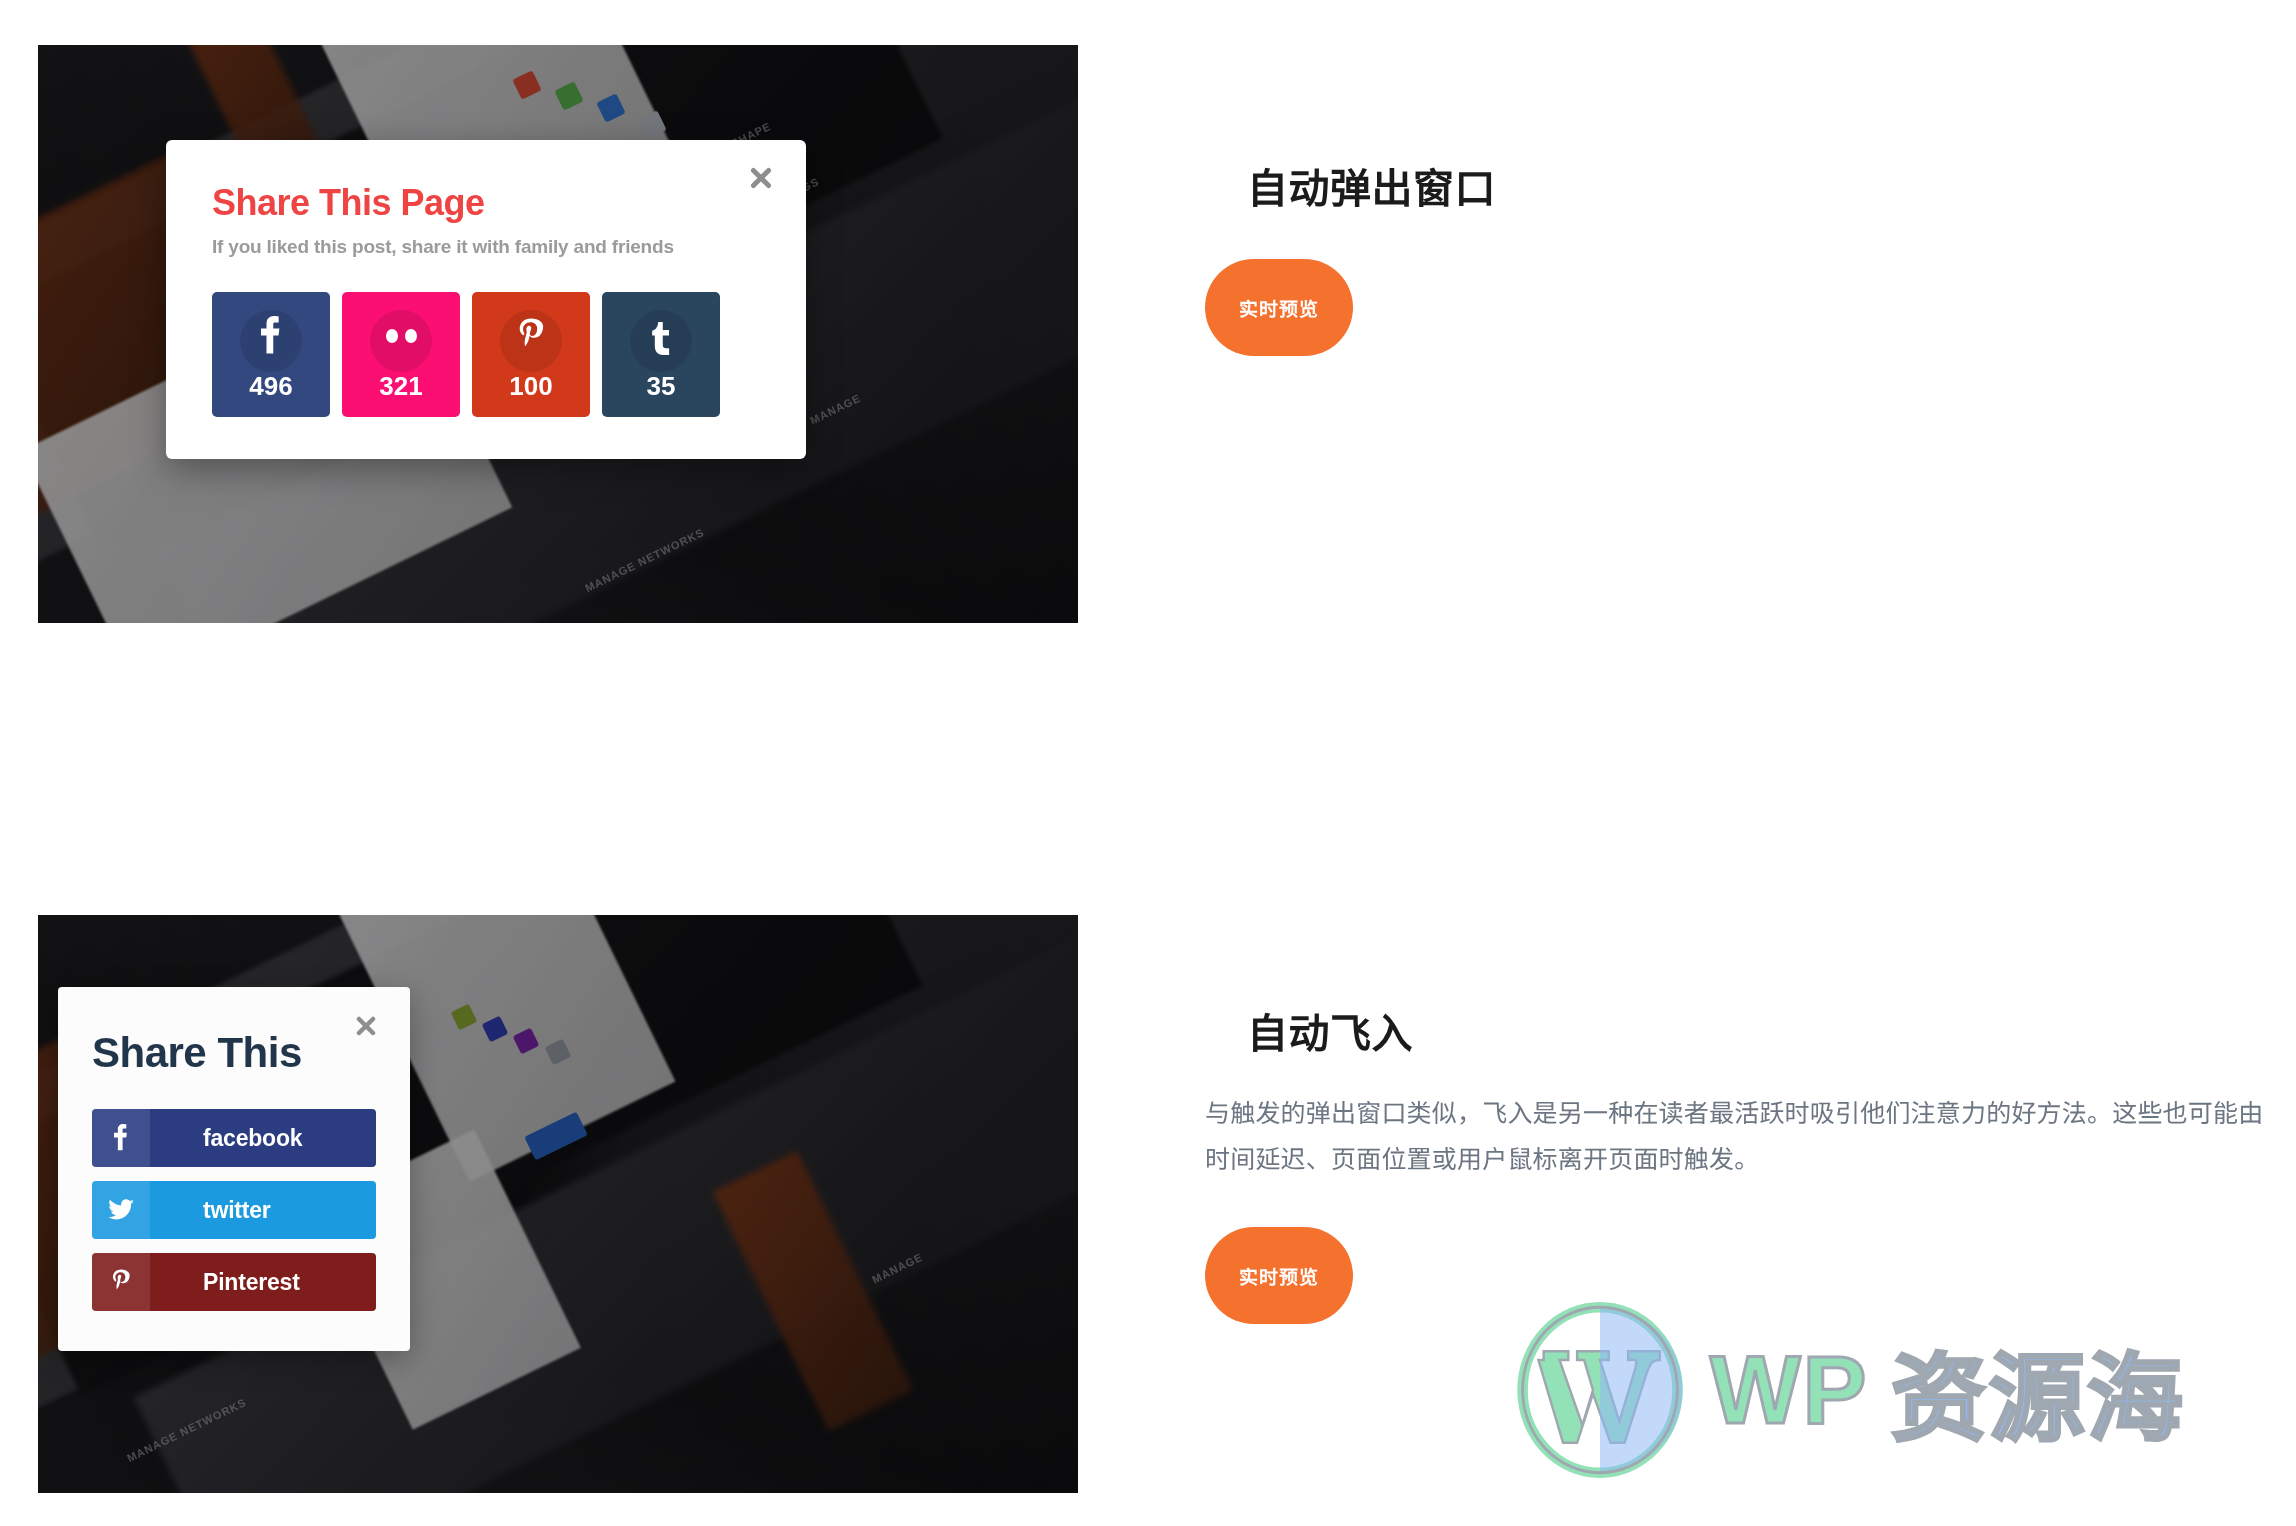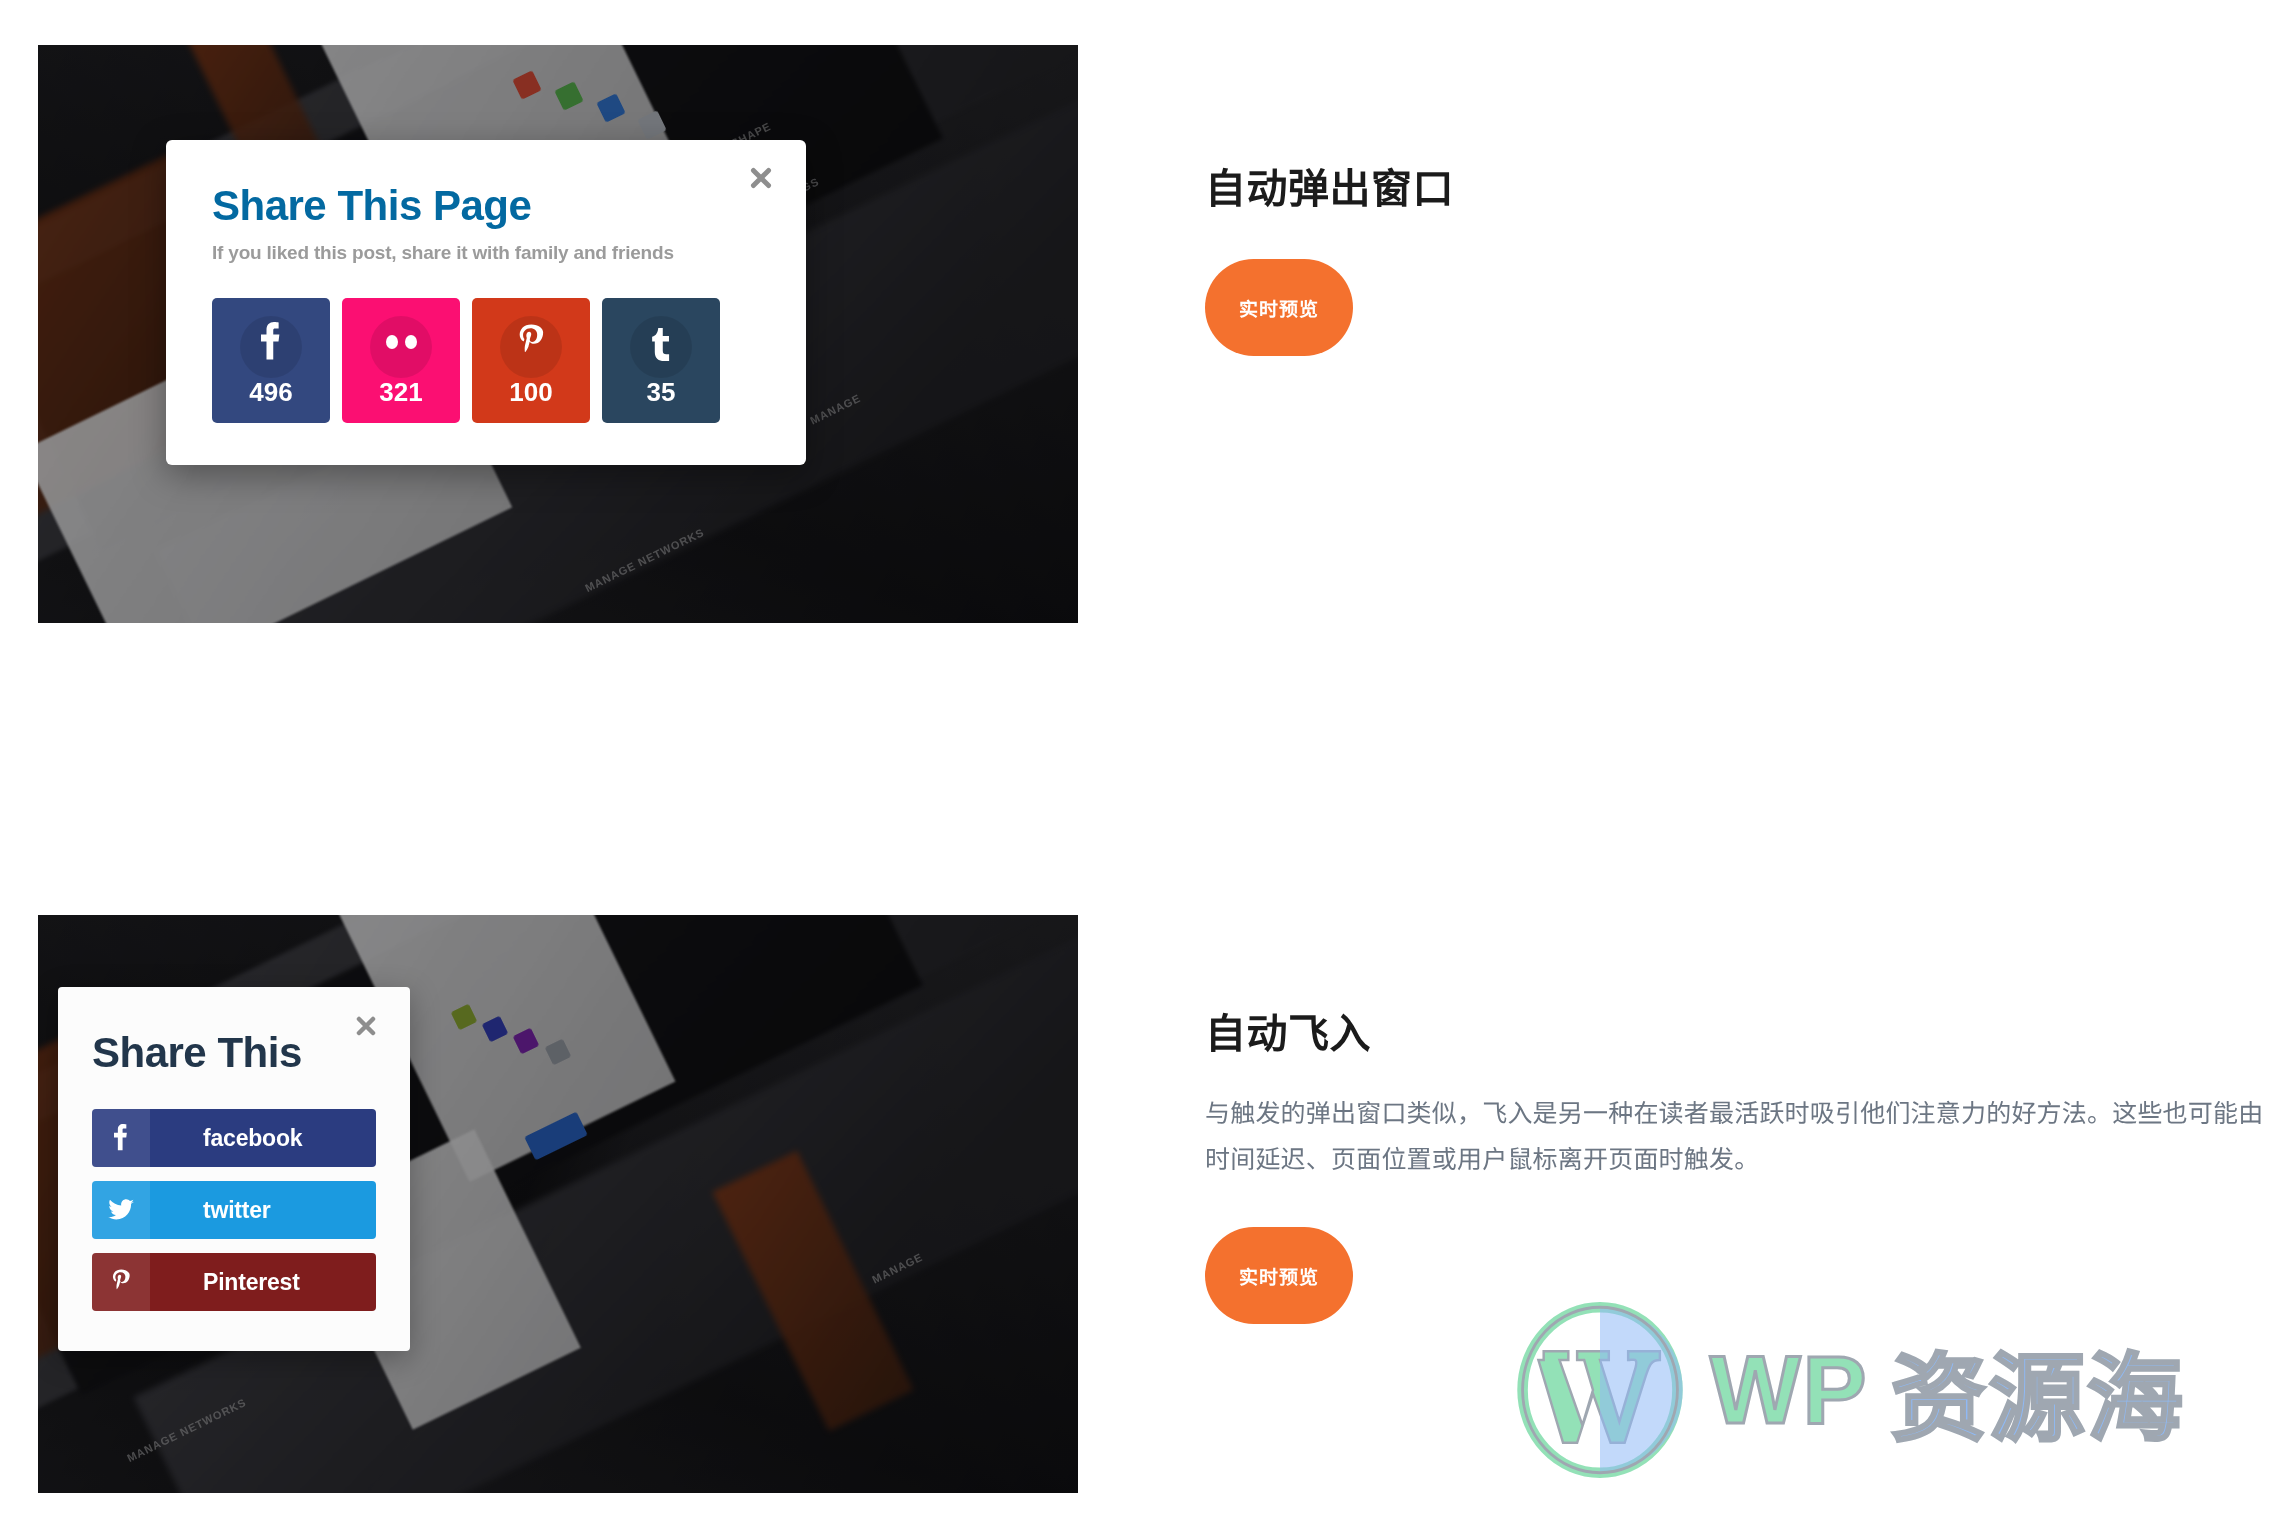--- a/index.html
+++ b/index.html
@@ -77,21 +77,21 @@
 
   
   .popup{
     position:absolute;
     background:#ffffff;
     border-radius:6px;
     box-shadow:0 10px 34px rgba(0,0,0,.35);
     padding:44px 46px 42px 46px;
   }
   .popup-title{
-    font-size:42px; font-weight:bold; color:#0369a1;
+    font-size:36px; font-weight:bold; color:#ef4444;
     letter-spacing:-.5px; line-height:1.05;
   }
   .popup-sub{
     margin-top:14px; font-size:19px; font-weight:bold; color:#9b9b9b;
     letter-spacing:-.2px;
   }
   .close-x{
     position:absolute; top:22px; right:28px;
     width:34px; height:34px; cursor:pointer;
     color:#8e8e8e; font-size:34px; line-height:34px; text-align:center;
@@ -145,21 +145,21 @@
     width:58px; height:100%; display:flex; align-items:center; justify-content:center;
     color:#fff; font-size:26px; background:rgba(255,255,255,.10);
   }
   .fly-lbl{
     margin-left:22px; color:#fff; font-size:23px; font-weight:bold; letter-spacing:-.2px;
   }
 
   
   .txt{ position:absolute; width:1060px; }
   .feat-h{
-    font-size:41px; font-weight:bold; color:#1b1b1b; letter-spacing:.5px;
+    font-size:41px; font-weight:bold; color:#1b1b1b; letter-spacing:.5px;margin-left:42px;
   }
   .feat-p{
     margin-top:30px; font-size:25px; line-height:1.85; color:#6c7683;
     letter-spacing:.2px;
   }
   .cta{
     display:inline-block; margin-top:44px;
     background:#F4712E; color:#ffffff;
     font-size:19px; font-weight:bold;
     padding:35px 34px; border-radius:999px;

